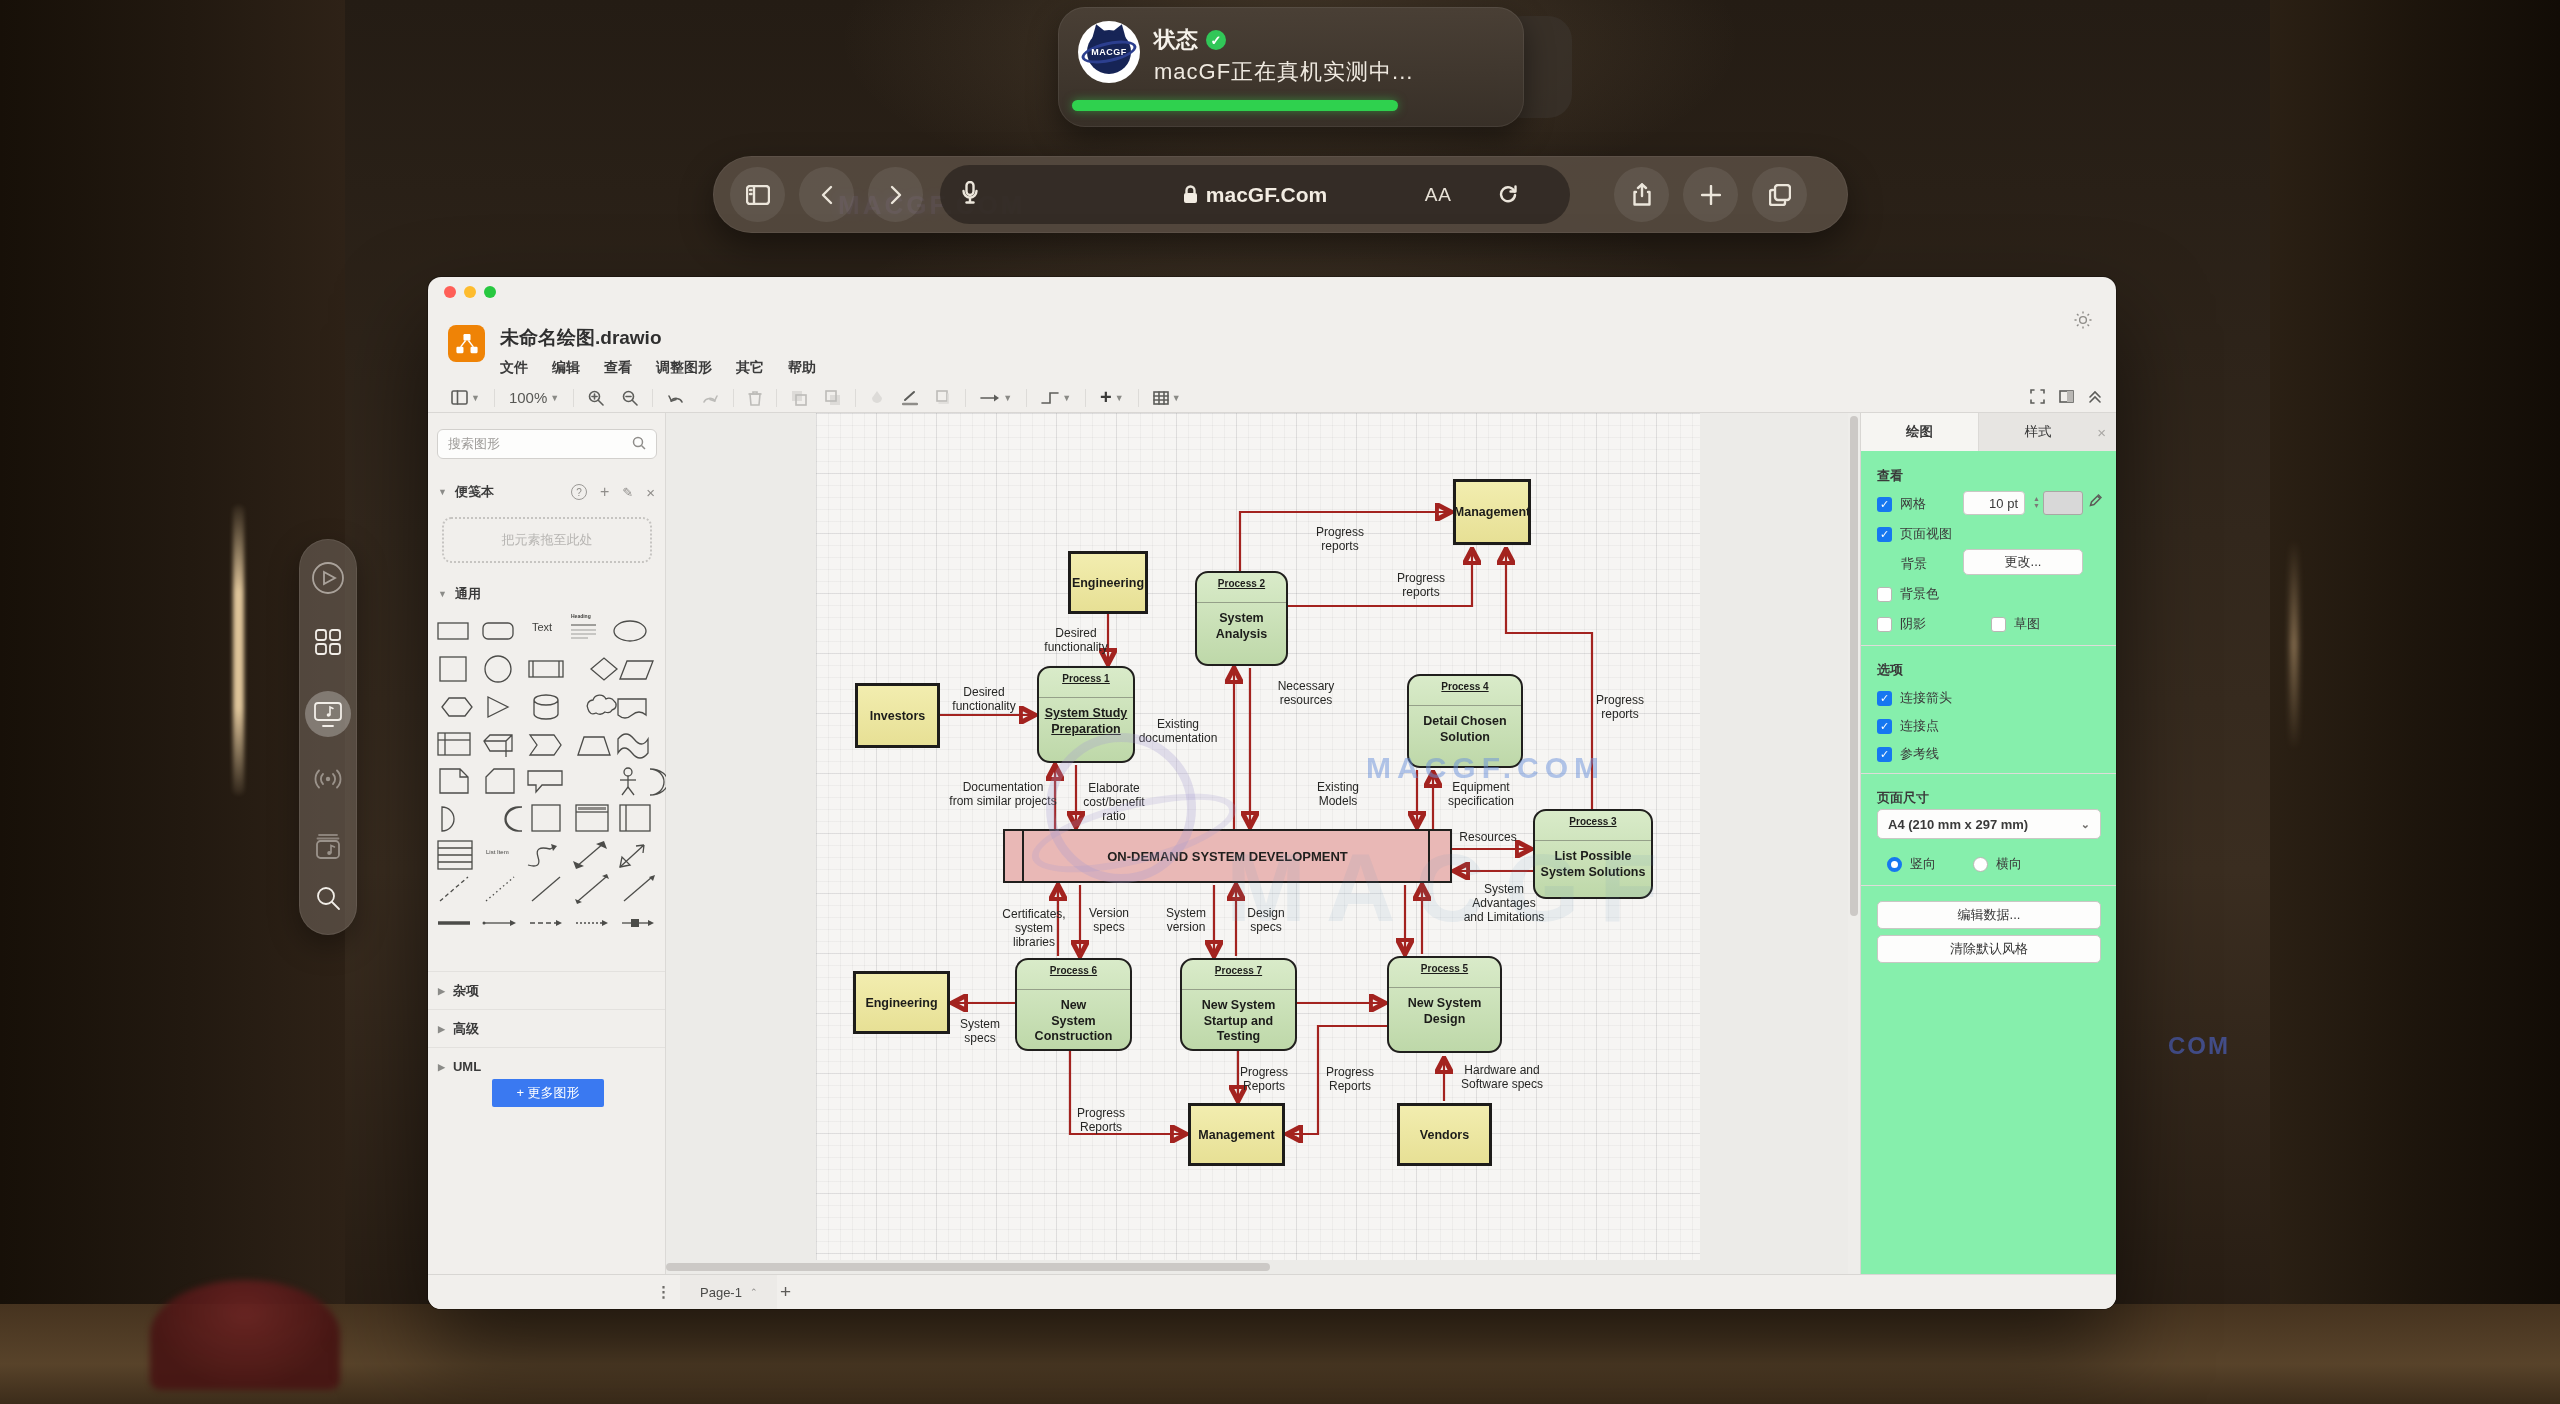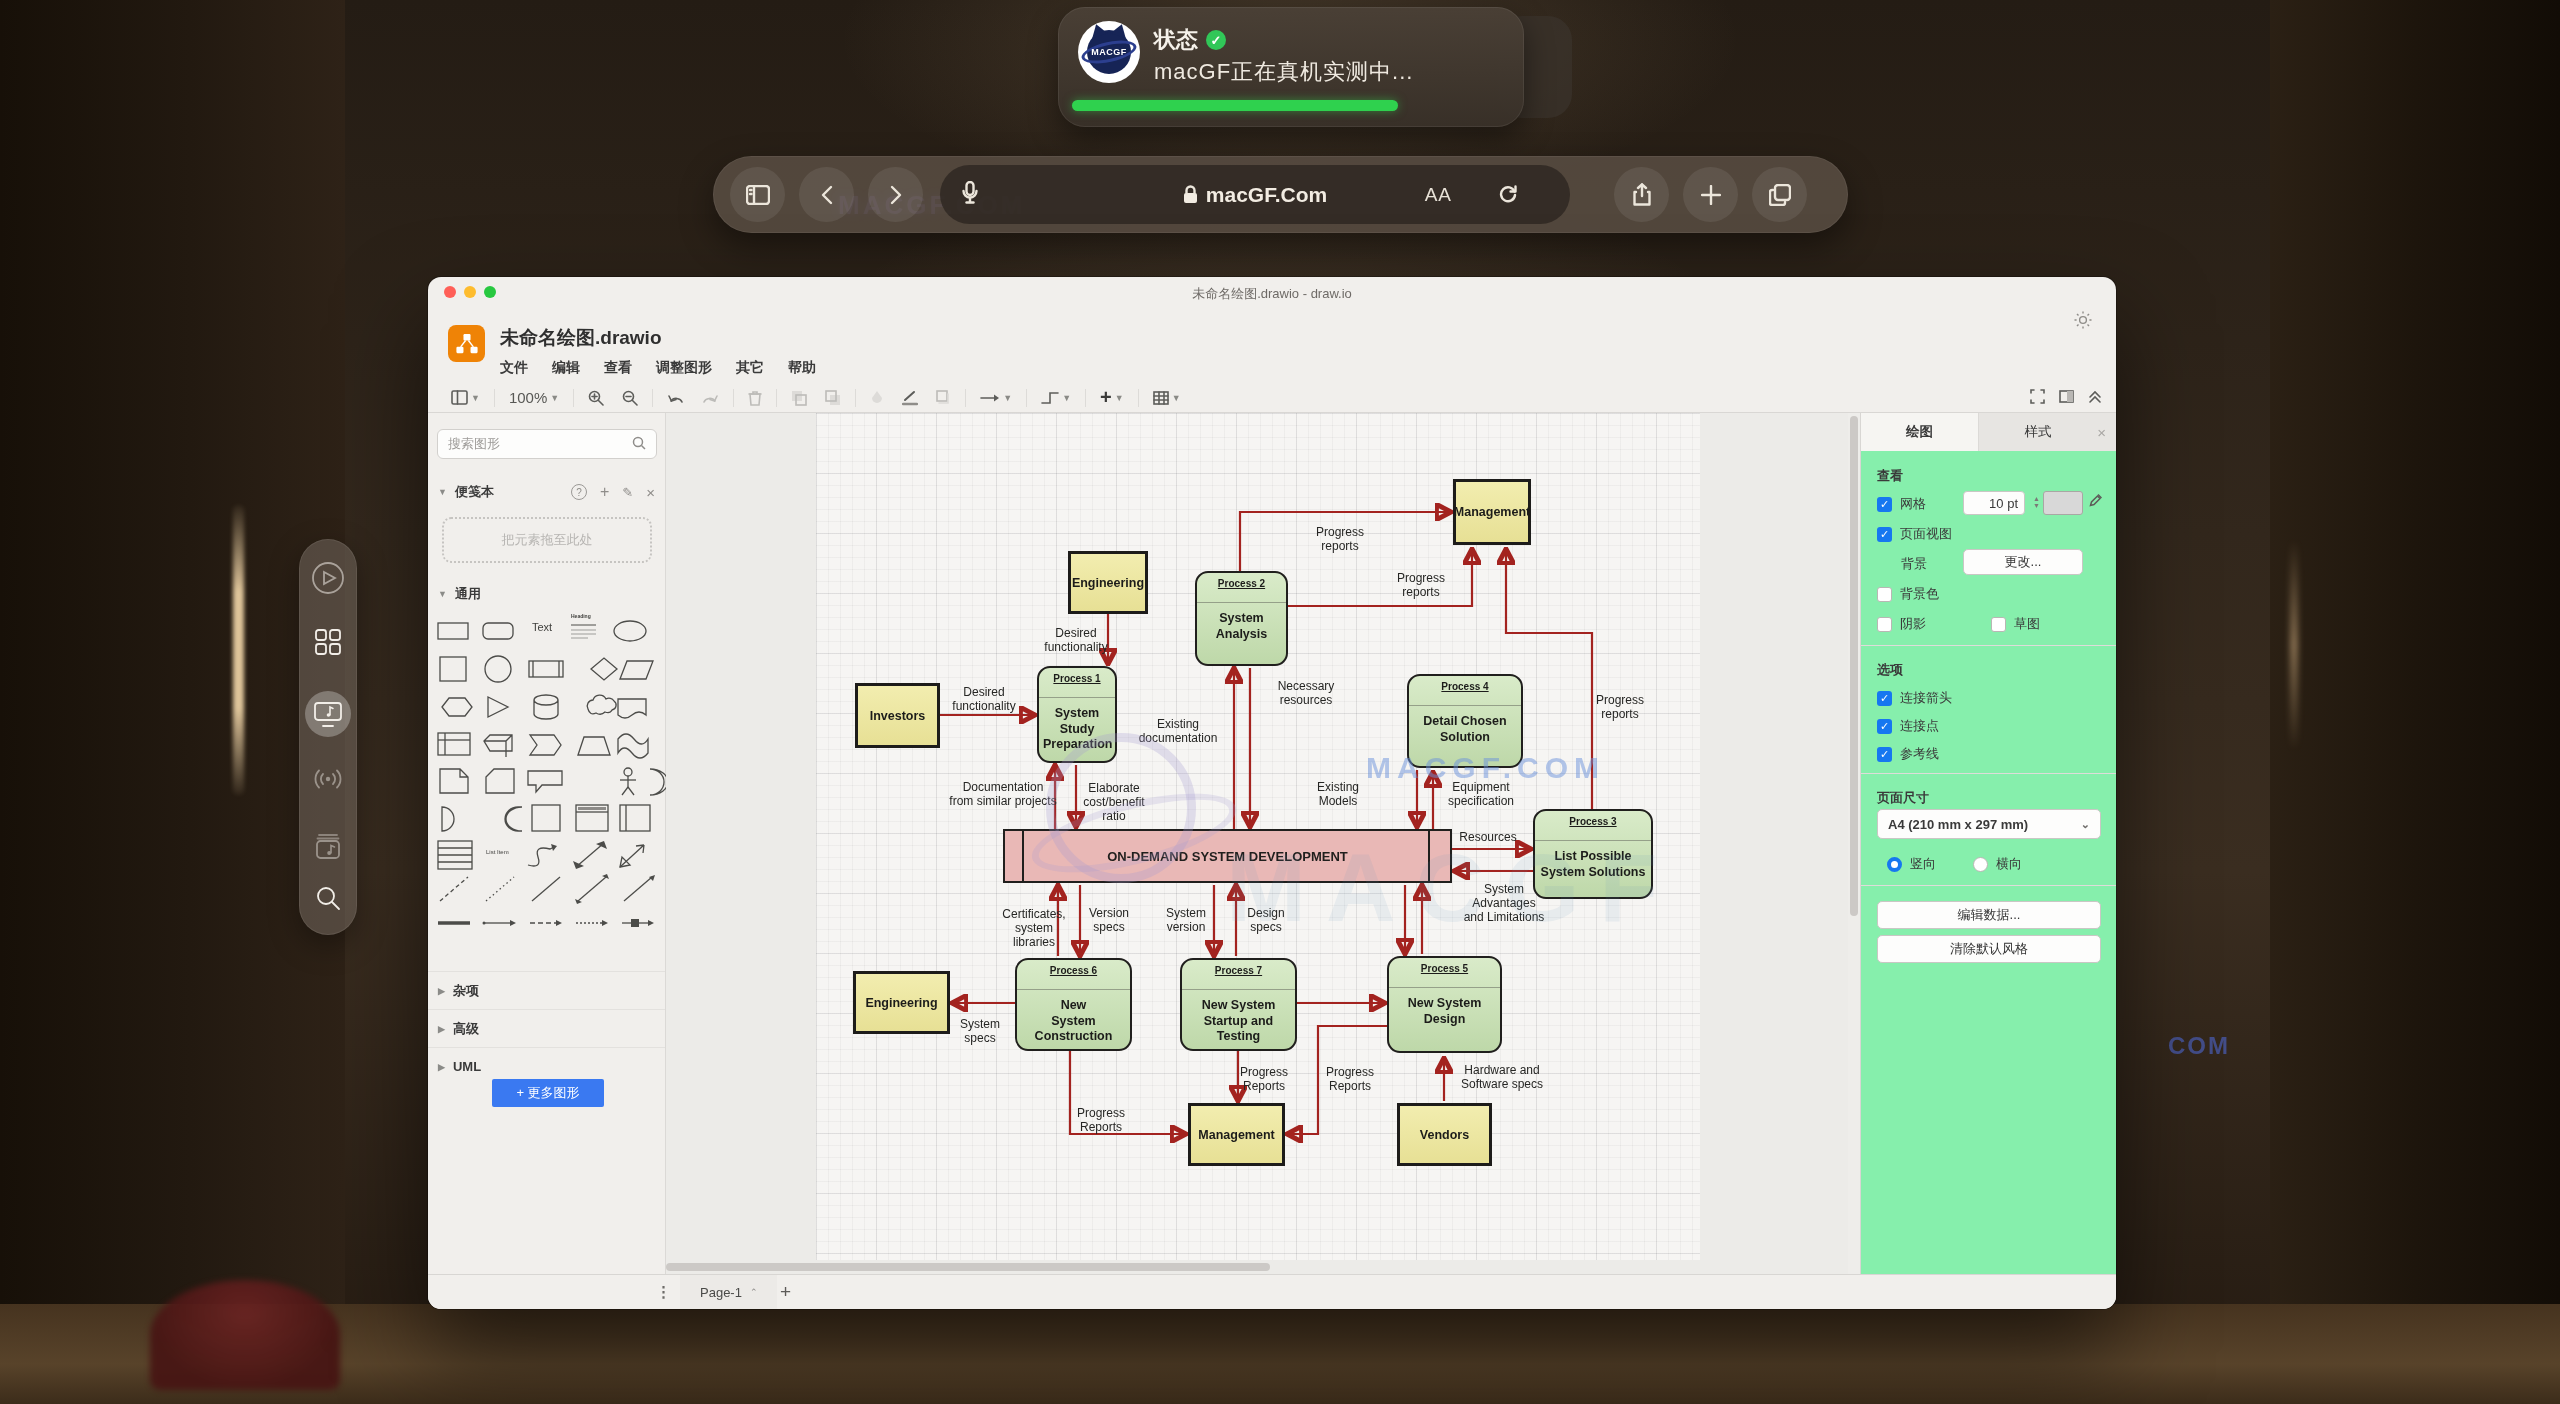--- a/index.html
+++ b/index.html
@@ -311,21 +311,20 @@
         <line x1="17" y1="17" x2="24" y2="24"></line>
       </svg>
   </div>
 </div>
 
 <div class="win">
   <div class="titlebar">
     <span class="tl" style="left:16px; background:#ff5f57;"></span>
     <span class="tl" style="left:36px; background:#febc2e;"></span>
     <span class="tl" style="left:56px; background:#28c840;"></span>
-    <div class="titlebar-text">未命名绘图.drawio - draw.io</div>
   </div>
 
   <div class="hdr-logo">
     <svg width="24" height="24" viewBox="0 0 34 34">
         <g fill="#fff">
           <rect x="12" y="3" width="10" height="9" rx="1.5"></rect>
           <rect x="2" y="21" width="10" height="9" rx="1.5"></rect>
           <rect x="22" y="21" width="10" height="9" rx="1.5"></rect>
         </g>
         <g stroke="#fff" stroke-width="2">
@@ -696,21 +695,21 @@
         </div>
       <div class="actor" style="left:731px; top:690px; width:95px; height:63px;">
           <span>Vendors</span>
         </div>
 
       
       <div class="node" style="left:529px; top:158px; width:93px; height:95px;">
         <div class="nt">Process 2</div>
           <div class="nb" style="white-space:pre-line;">System Analysis</div>
         </div>
-      <div class="node" style="left:371px; top:253px; width:80px; height:97px;">
+      <div class="node" style="left:371px; top:253px; width:98px; height:97px;text-decoration:underline;">
         <div class="nt">Process 1</div>
           <div class="nb" style="white-space:pre-line;">System Study
 Preparation</div>
         </div>
       <div class="node" style="left:741px; top:261px; width:116px; height:94px;">
         <div class="nt">Process 4</div>
           <div class="nb" style="white-space:pre-line;">Detail Chosen
 Solution</div>
         </div>
       <div class="node" style="left:867px; top:396px; width:120px; height:90px;">

